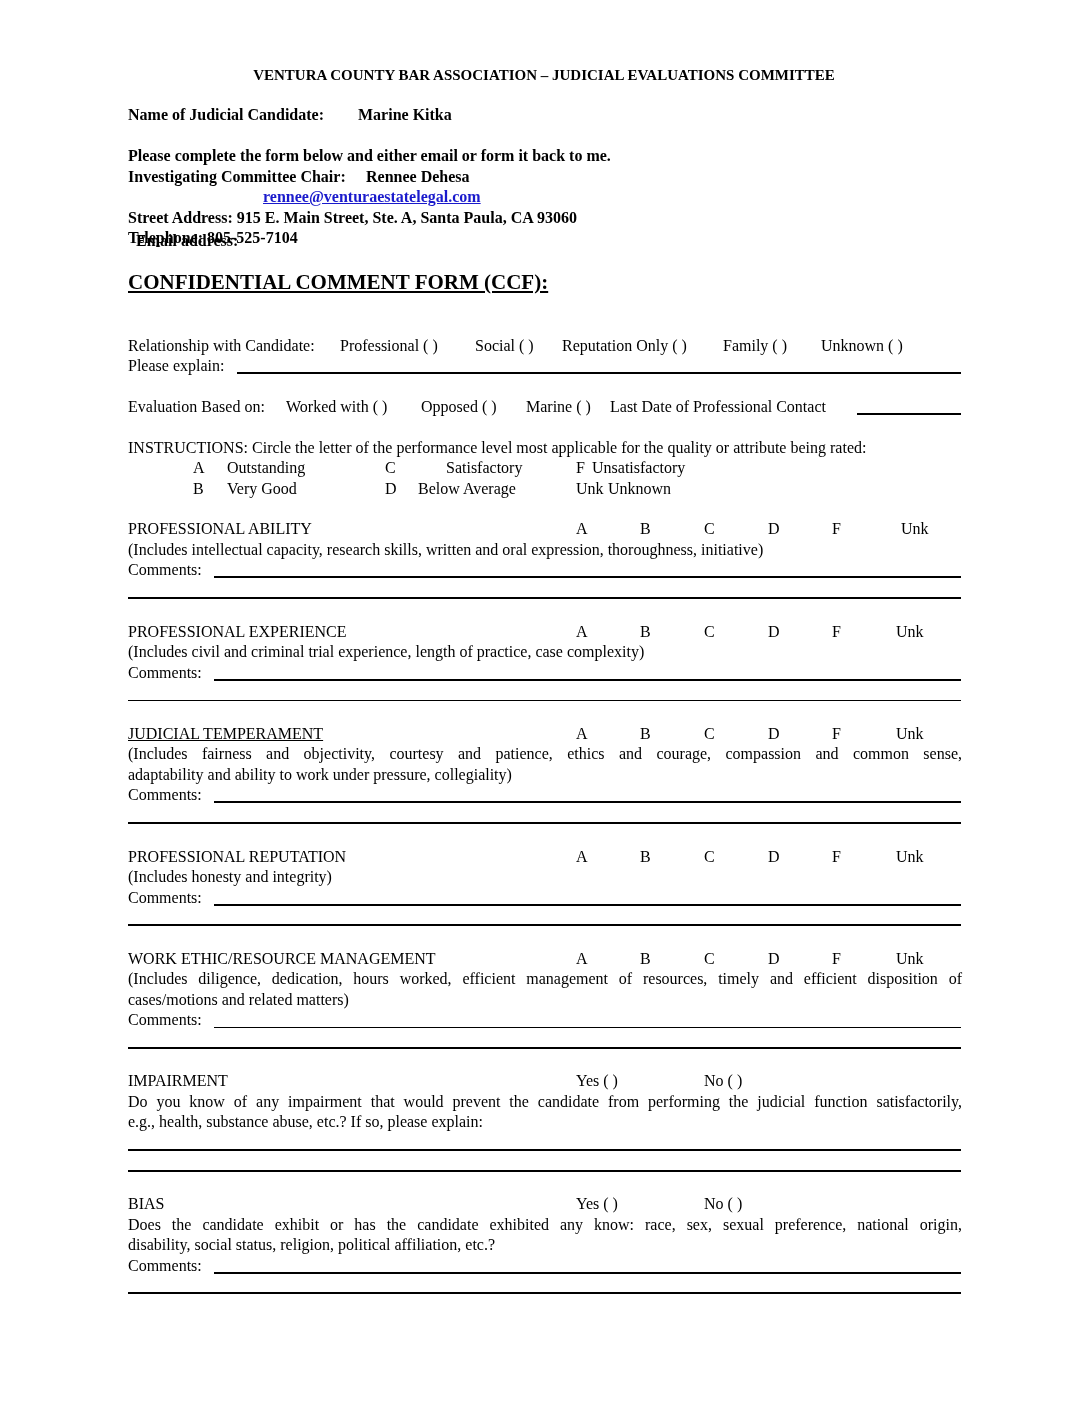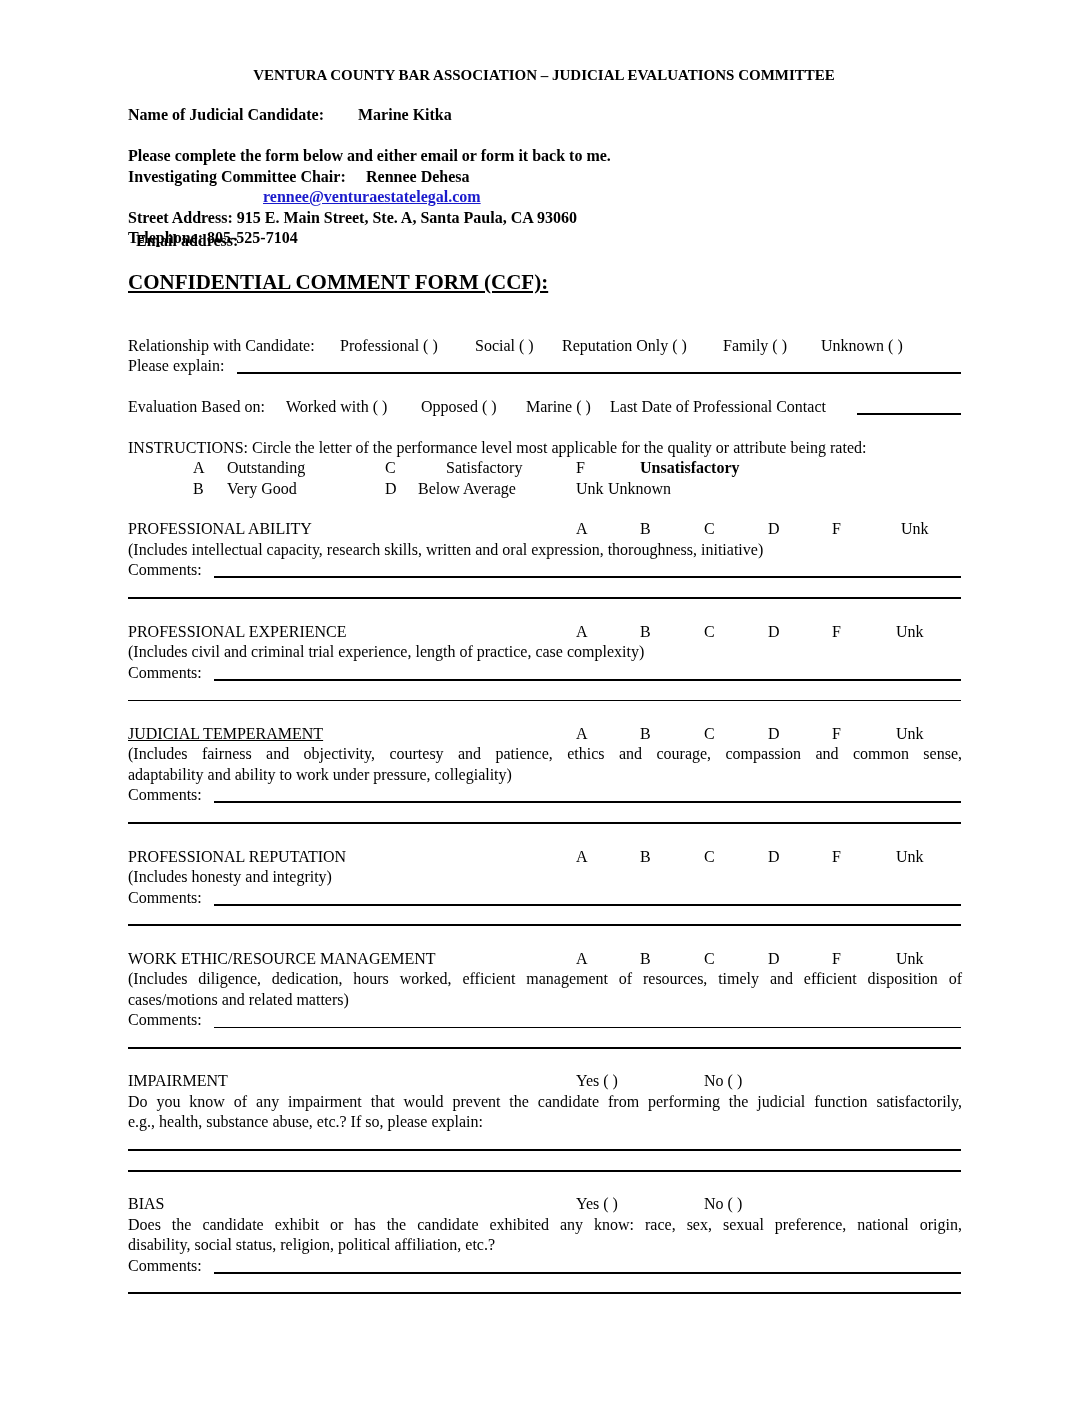--- a/index.html
+++ b/index.html
@@ -48,21 +48,21 @@
 <div class="abs" style="left:526px;top:397px;">Marine ( )</div>
 <div class="abs" style="left:610px;top:397px;">Last Date of Professional Contact</div>
 <div class="line" style="left:857px;top:413px;width:104px;"></div>
 
 <div class="abs" style="left:128px;top:438px;">INSTRUCTIONS: Circle the letter of the performance level most applicable for the quality or attribute being rated:</div>
 <div class="abs" style="left:193px;top:458px;">A</div>
 <div class="abs" style="left:227px;top:458px;">Outstanding</div>
 <div class="abs" style="left:385px;top:458px;">C</div>
 <div class="abs" style="left:418px;top:458px;margin-left:28px;">Satisfactory</div>
 <div class="abs" style="left:576px;top:458px;">F</div>
-<div class="abs" style="left:640px;top:458px;font-weight:bold;">Unsatisfactory</div>
+<div class="abs" style="left:592px;top:458px;">Unsatisfactory</div>
 <div class="abs" style="left:193px;top:479px;">B</div>
 <div class="abs" style="left:227px;top:479px;">Very Good</div>
 <div class="abs" style="left:385px;top:479px;">D</div>
 <div class="abs" style="left:418px;top:479px;">Below Average</div>
 <div class="abs" style="left:576px;top:479px;">Unk</div>
 <div class="abs" style="left:608px;top:479px;">Unknown</div>
 
 <div class="abs" style="left:128px;top:519px;">PROFESSIONAL ABILITY</div>
 <div class="rate" style="left:576px;top:519px;">A</div>
 <div class="rate" style="left:640px;top:519px;">B</div>

